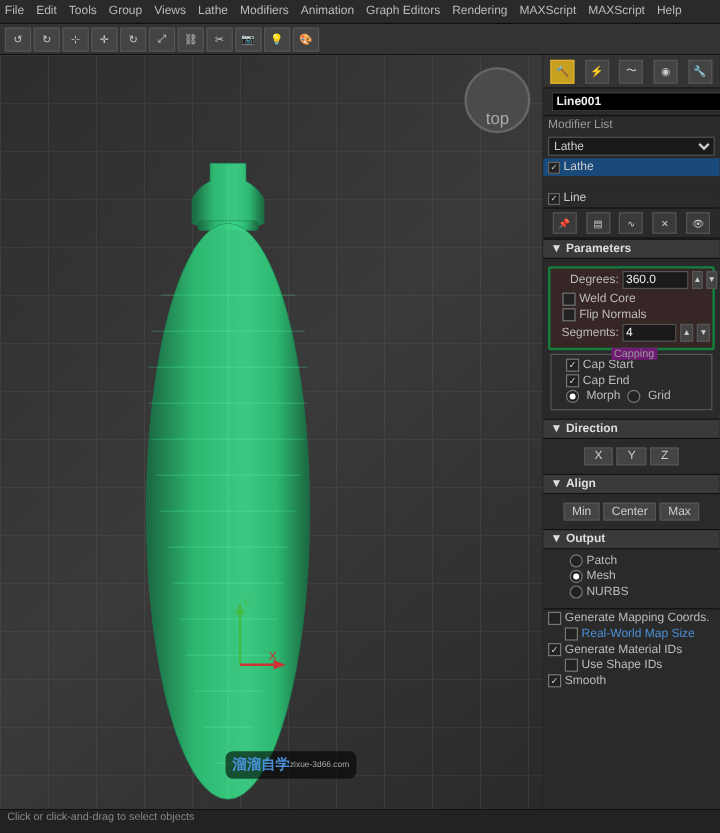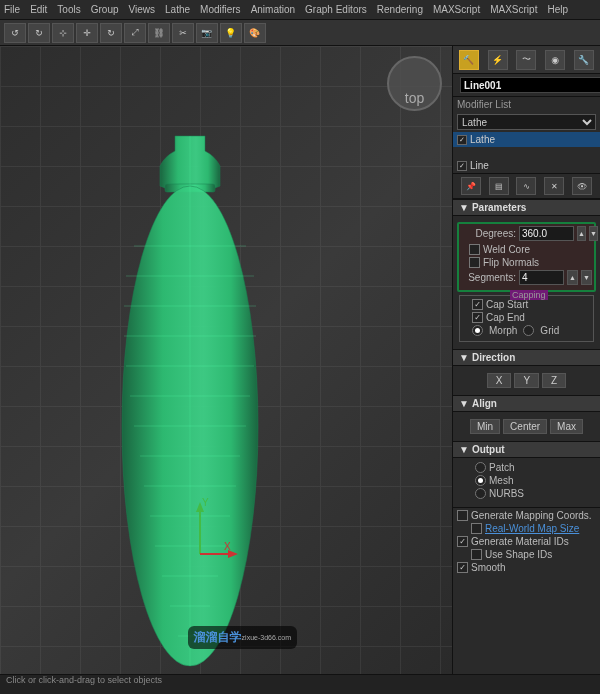--- a/index.html
+++ b/index.html
@@ -363,21 +363,21 @@
         </div>
 
         <div class="separator"></div>
 
         <div class="bottom-checkbox">
           <div class="checkbox"></div>
           <span class="checkbox-label">Generate Mapping Coords.</span>
         </div>
         <div class="bottom-checkbox" style="padding-left:18px;">
           <div class="checkbox"></div>
-          <span class="checkbox-label" style="color:#4a90d9;text-decoration:underline;">Real-World Map Size</span>
+          <span class="checkbox-label" style="color:#4a90d9;">Real-World Map Size</span>
         </div>
         <div class="bottom-checkbox">
           <div class="checkbox checked"></div>
           <span class="checkbox-label">Generate Material IDs</span>
         </div>
         <div class="bottom-checkbox" style="padding-left:18px;">
           <div class="checkbox"></div>
           <span class="checkbox-label">Use Shape IDs</span>
         </div>
         <div class="bottom-checkbox">

